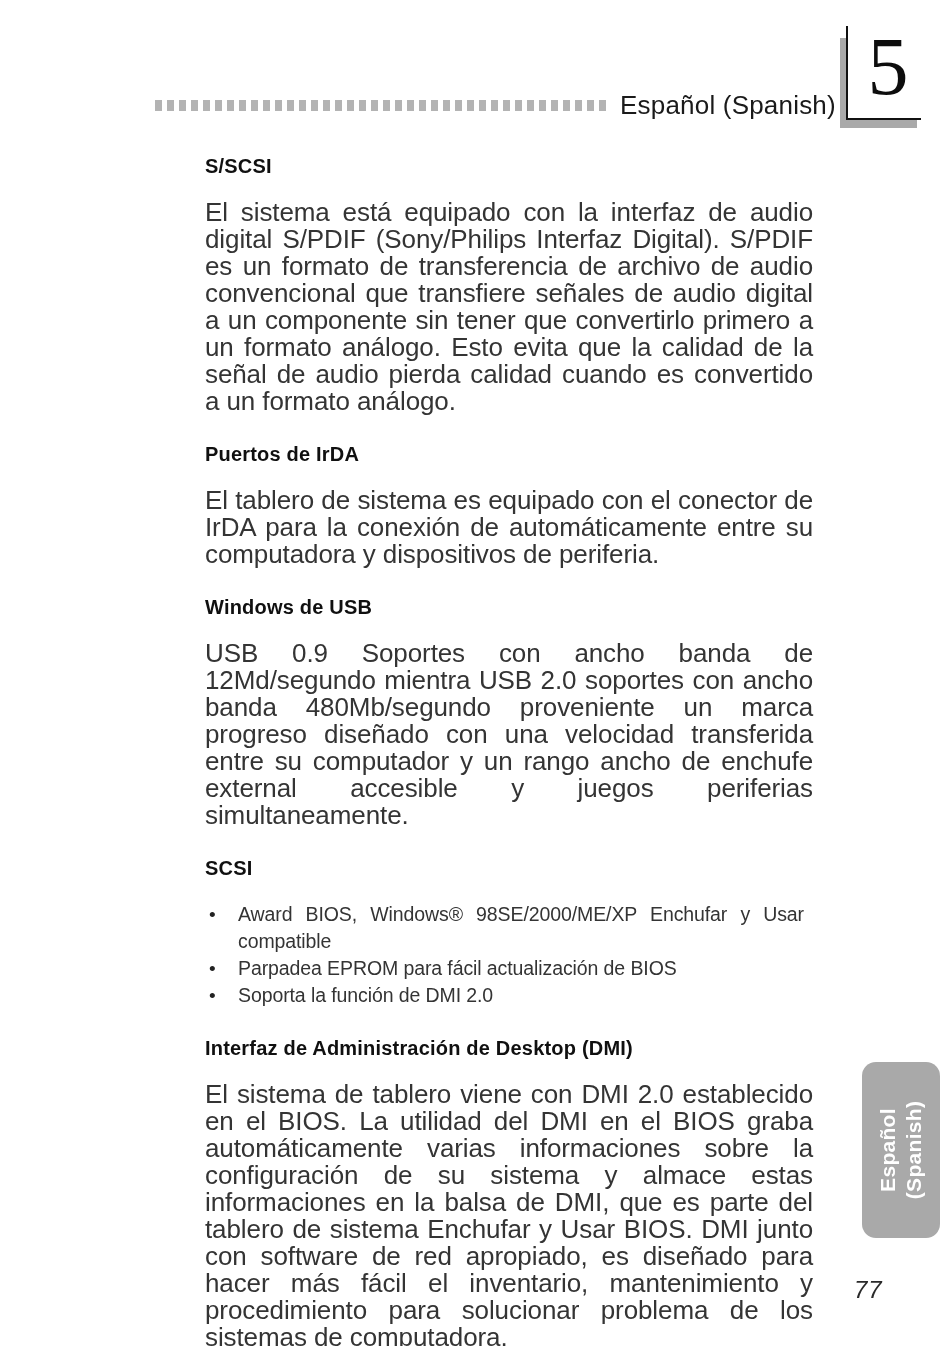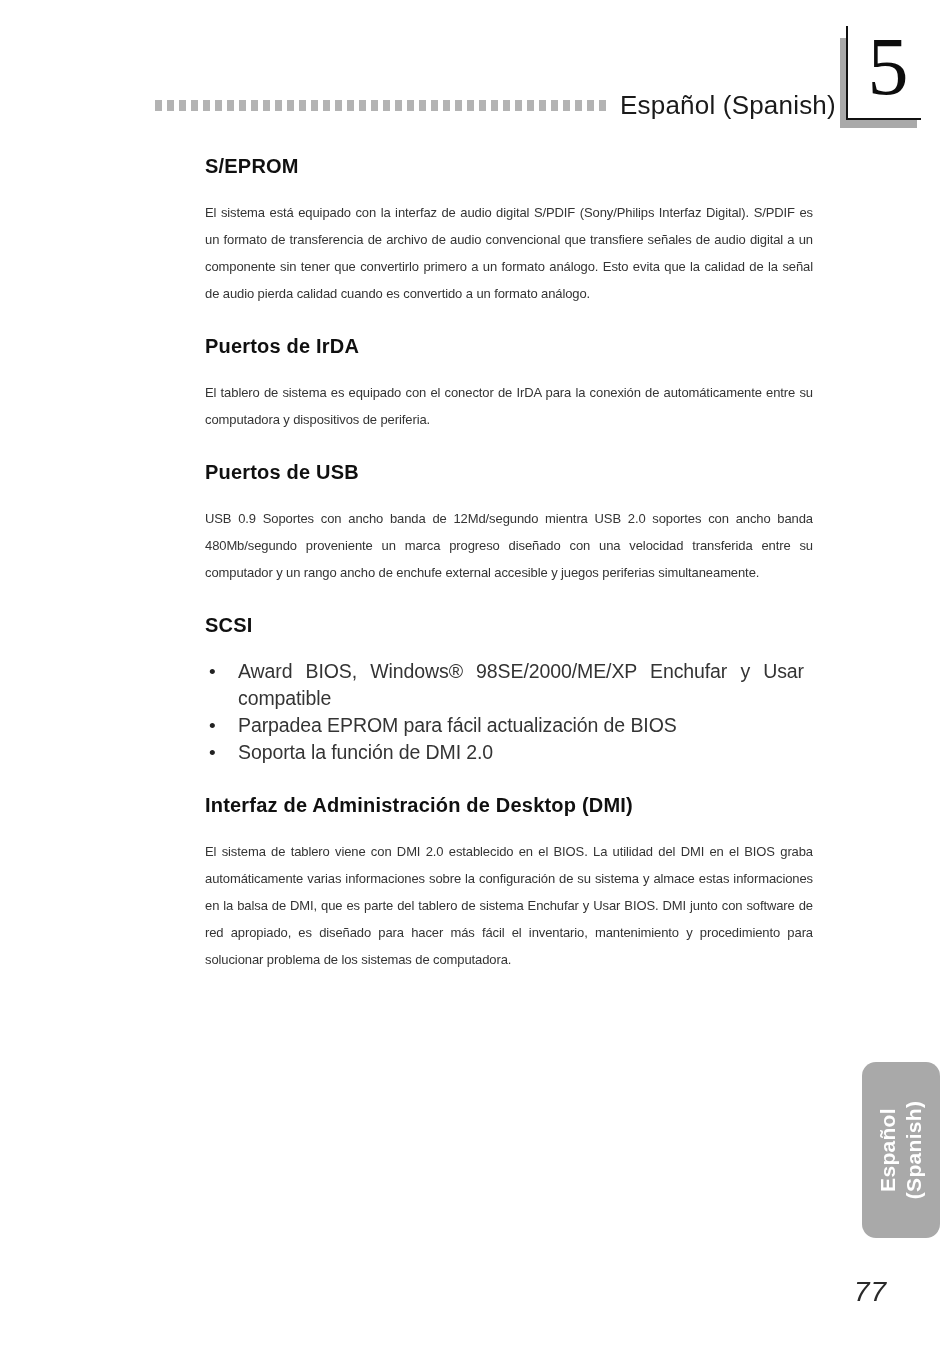--- a/index.html
+++ b/index.html
@@ -34,21 +34,21 @@
     font-size:82px; line-height:1.1; font-weight:400; color:#0d0d0d;
   }
 
   
   .content { position:absolute; left:205px; top:153px; width:616px; color:#333; }
   .sec-heading {
     font-size:20px; font-weight:700; color:#101010;
     margin:0 0 19px 0; line-height:27px; letter-spacing:0.2px;
   }
   .body-text {
-    font-size:13px; line-height:27px; margin:0 8px 26px 0;
+    font-size:26px; line-height:27px; margin:0 8px 26px 0;
     text-align:justify; color:#343434; letter-spacing:-0.1px;
   }
   .bullet-list { list-style:none; margin:0 17px 26px 0; padding:0; }
   .bullet-list li {
     position:relative; padding-left:33px; font-size:19.5px; line-height:27px;
     color:#343434; text-align:justify; letter-spacing:-0.1px;
   }
   .bullet-list li::before {
     content:"\2022"; position:absolute; left:4px; top:0; color:#222; font-size:19px;
   }
@@ -62,21 +62,21 @@
     position:absolute; top:50%; left:50%;
     transform:translate(-50%,-50%) rotate(-90deg);
     color:#ffffff; font-weight:700; font-size:21px; line-height:1.25;
     text-align:center; white-space:nowrap; letter-spacing:0.3px;
   }
   .side-tab-text span { display:block; }
 
   
   .page-number {
     position:absolute; left:854px; top:1276px;
-    font-size:28px; font-style:italic; font-weight:400; color:#2a2a2a;
+    font-size:24px; font-style:italic; font-weight:400; color:#2a2a2a;
     letter-spacing:1px;
   }
 </style>
 </head>
 <body>
 
 <div class="page">
 
   <header class="page-header">
     <div class="dotted-line">
@@ -126,31 +126,31 @@
     <div class="corner-shadow-v"></div>
     <div class="corner-shadow-h"></div>
     <div class="corner-line-v"></div>
     <div class="corner-line-h"></div>
     <div class="chapter-num">5</div>
   </div>
 
   <main class="content">
 
     <section>
-      <h2 class="sec-heading">S/EPROM</h2>
+      <h2 class="sec-heading">S/SCSI</h2>
       <p class="body-text">El sistema está equipado con la interfaz de audio digital S/PDIF (Sony/Philips Interfaz Digital). S/PDIF es un formato de transferencia de archivo de audio convencional que transfiere señales de audio digital a un componente sin tener que convertirlo primero a un formato análogo. Esto evita que la calidad de la señal de audio pierda calidad cuando es convertido a un formato análogo.</p>
     </section>
 
     <section>
       <h2 class="sec-heading">Puertos de IrDA</h2>
       <p class="body-text">El tablero de sistema es equipado con el conector de IrDA para la conexión de automáticamente entre su computadora y dispositivos de periferia.</p>
     </section>
 
     <section>
-      <h2 class="sec-heading">Puertos de USB</h2>
+      <h2 class="sec-heading">Windows de USB</h2>
       <p class="body-text">USB 0.9 Soportes con ancho banda de 12Md/segundo mientra USB 2.0 soportes con ancho banda 480Mb/segundo proveniente un marca progreso diseñado con una velocidad transferida entre su computador y un rango ancho de enchufe external accesible y juegos periferias simultaneamente.</p>
     </section>
 
     <section>
       <h2 class="sec-heading">SCSI</h2>
       <ul class="bullet-list">
         <li>Award BIOS, Windows® 98SE/2000/ME/XP Enchufar y Usar compatible</li>
         <li>Parpadea EPROM para fácil actualización de BIOS</li>
         <li>Soporta la función de DMI 2.0</li>
       </ul>

